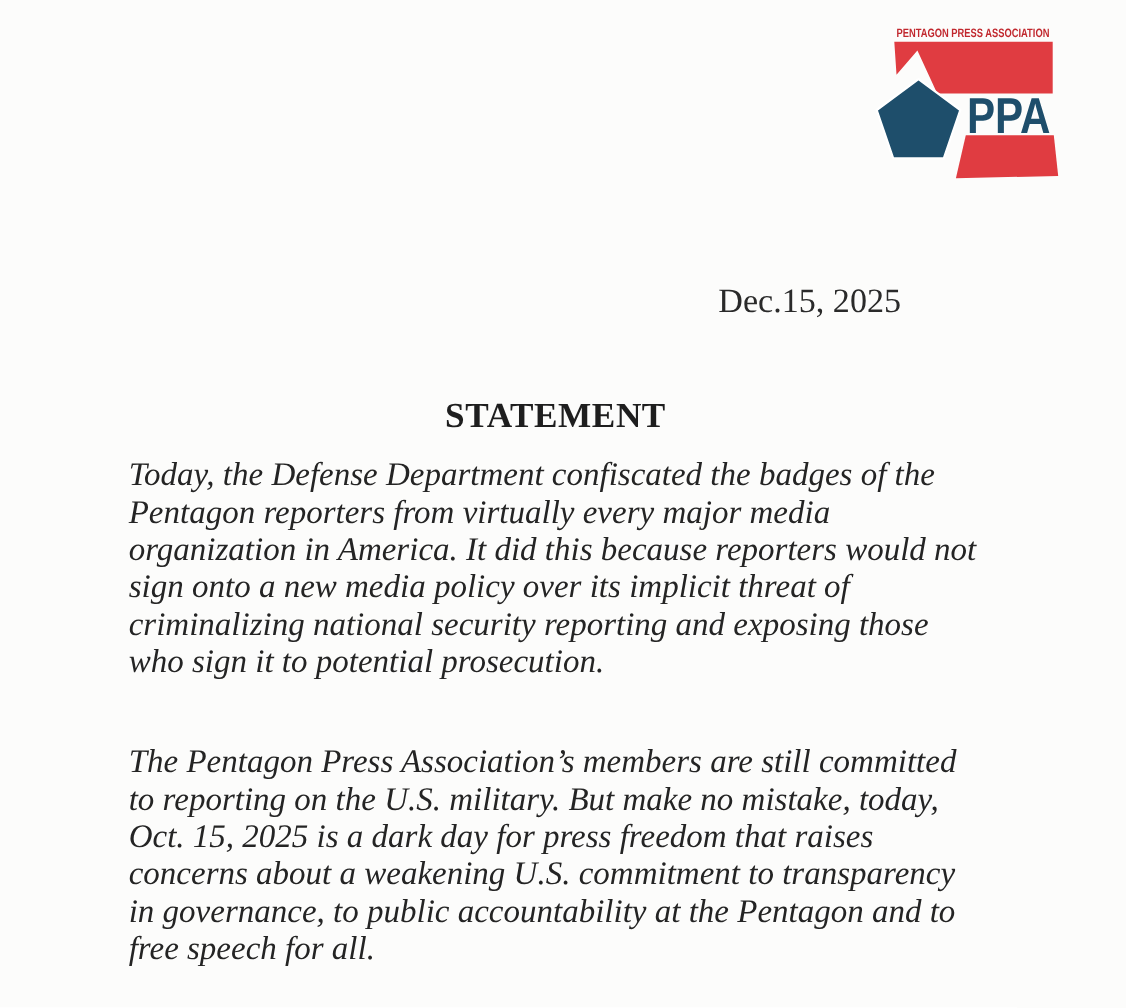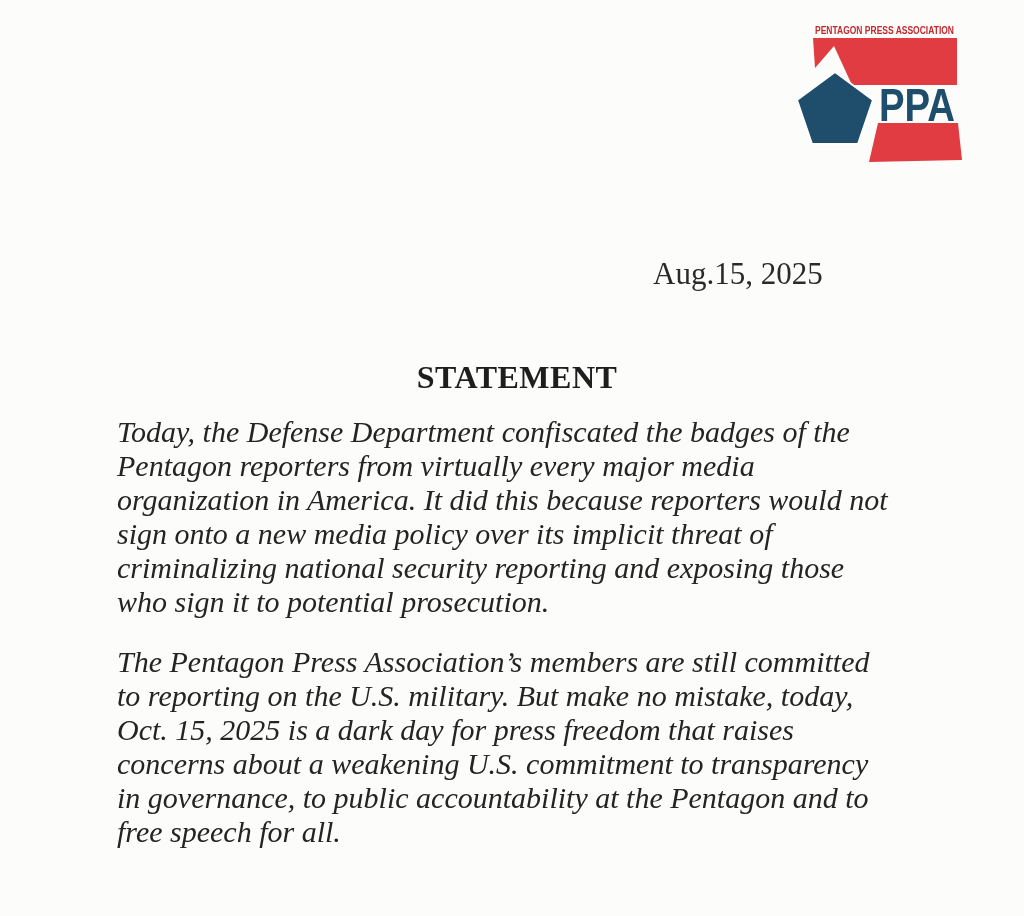--- a/index.html
+++ b/index.html
@@ -47,50 +47,49 @@
   .heading {
     position: absolute;
     left: 0;
     top: 359px;
     width: 1010px;
     text-align: center;
     font-size: 32px;
     font-weight: bold;
     letter-spacing: 0.5px;
     color: #1e1e1e;
-    margin-left: 12px;
   }
   .paragraph {
     position: absolute;
     left: 117px;
     font-size: 30px;
     line-height: 34px;
     color: #242424;
     white-space: pre;
     font-style: italic;
   }
   .paragraph-1 { top: 415px; }
-  .paragraph-2 { top: 645px; }
+  .paragraph-2 { top: 676px; }
 </style>
 </head>
 <body>
 
 <div class="page">
 
   <div class="logo">
     <svg viewBox="0 0 170 145" xmlns="http://www.w3.org/2000/svg">
       <text class="logo-wordmark-text" x="20" y="14" textLength="139" lengthAdjust="spacingAndGlyphs" fill="#C1282E">PENTAGON PRESS ASSOCIATION</text>
       <path d="M18,18 L162,18 L162,65 L57,65 L39,26 L20,48 Z" fill="#E03C41"></path>
       <polygon points="83,103 163,103 167,140 74,142" fill="#E03C41"></polygon>
       <polygon points="40,52 2,80 17,124 63,124 78,80" stroke="#ffffff" stroke-width="2" fill="#1E4E6B"></polygon>
       <text class="logo-acronym-text" x="84" y="101" textLength="76" lengthAdjust="spacingAndGlyphs" fill="#1E4E6B">PPA</text>
     </svg>
   </div>
 
-  <div class="date">Aug.15, 2025</div>
+  <div class="date">Dec.15, 2025</div>
 
   <div class="heading">STATEMENT</div>
 
   <div class="paragraph paragraph-1">Today, the Defense Department confiscated the badges of the
 Pentagon reporters from virtually every major media
 organization in America. It did this because reporters would not
 sign onto a new media policy over its implicit threat of
 criminalizing national security reporting and exposing those
 who sign it to potential prosecution.</div>
 

